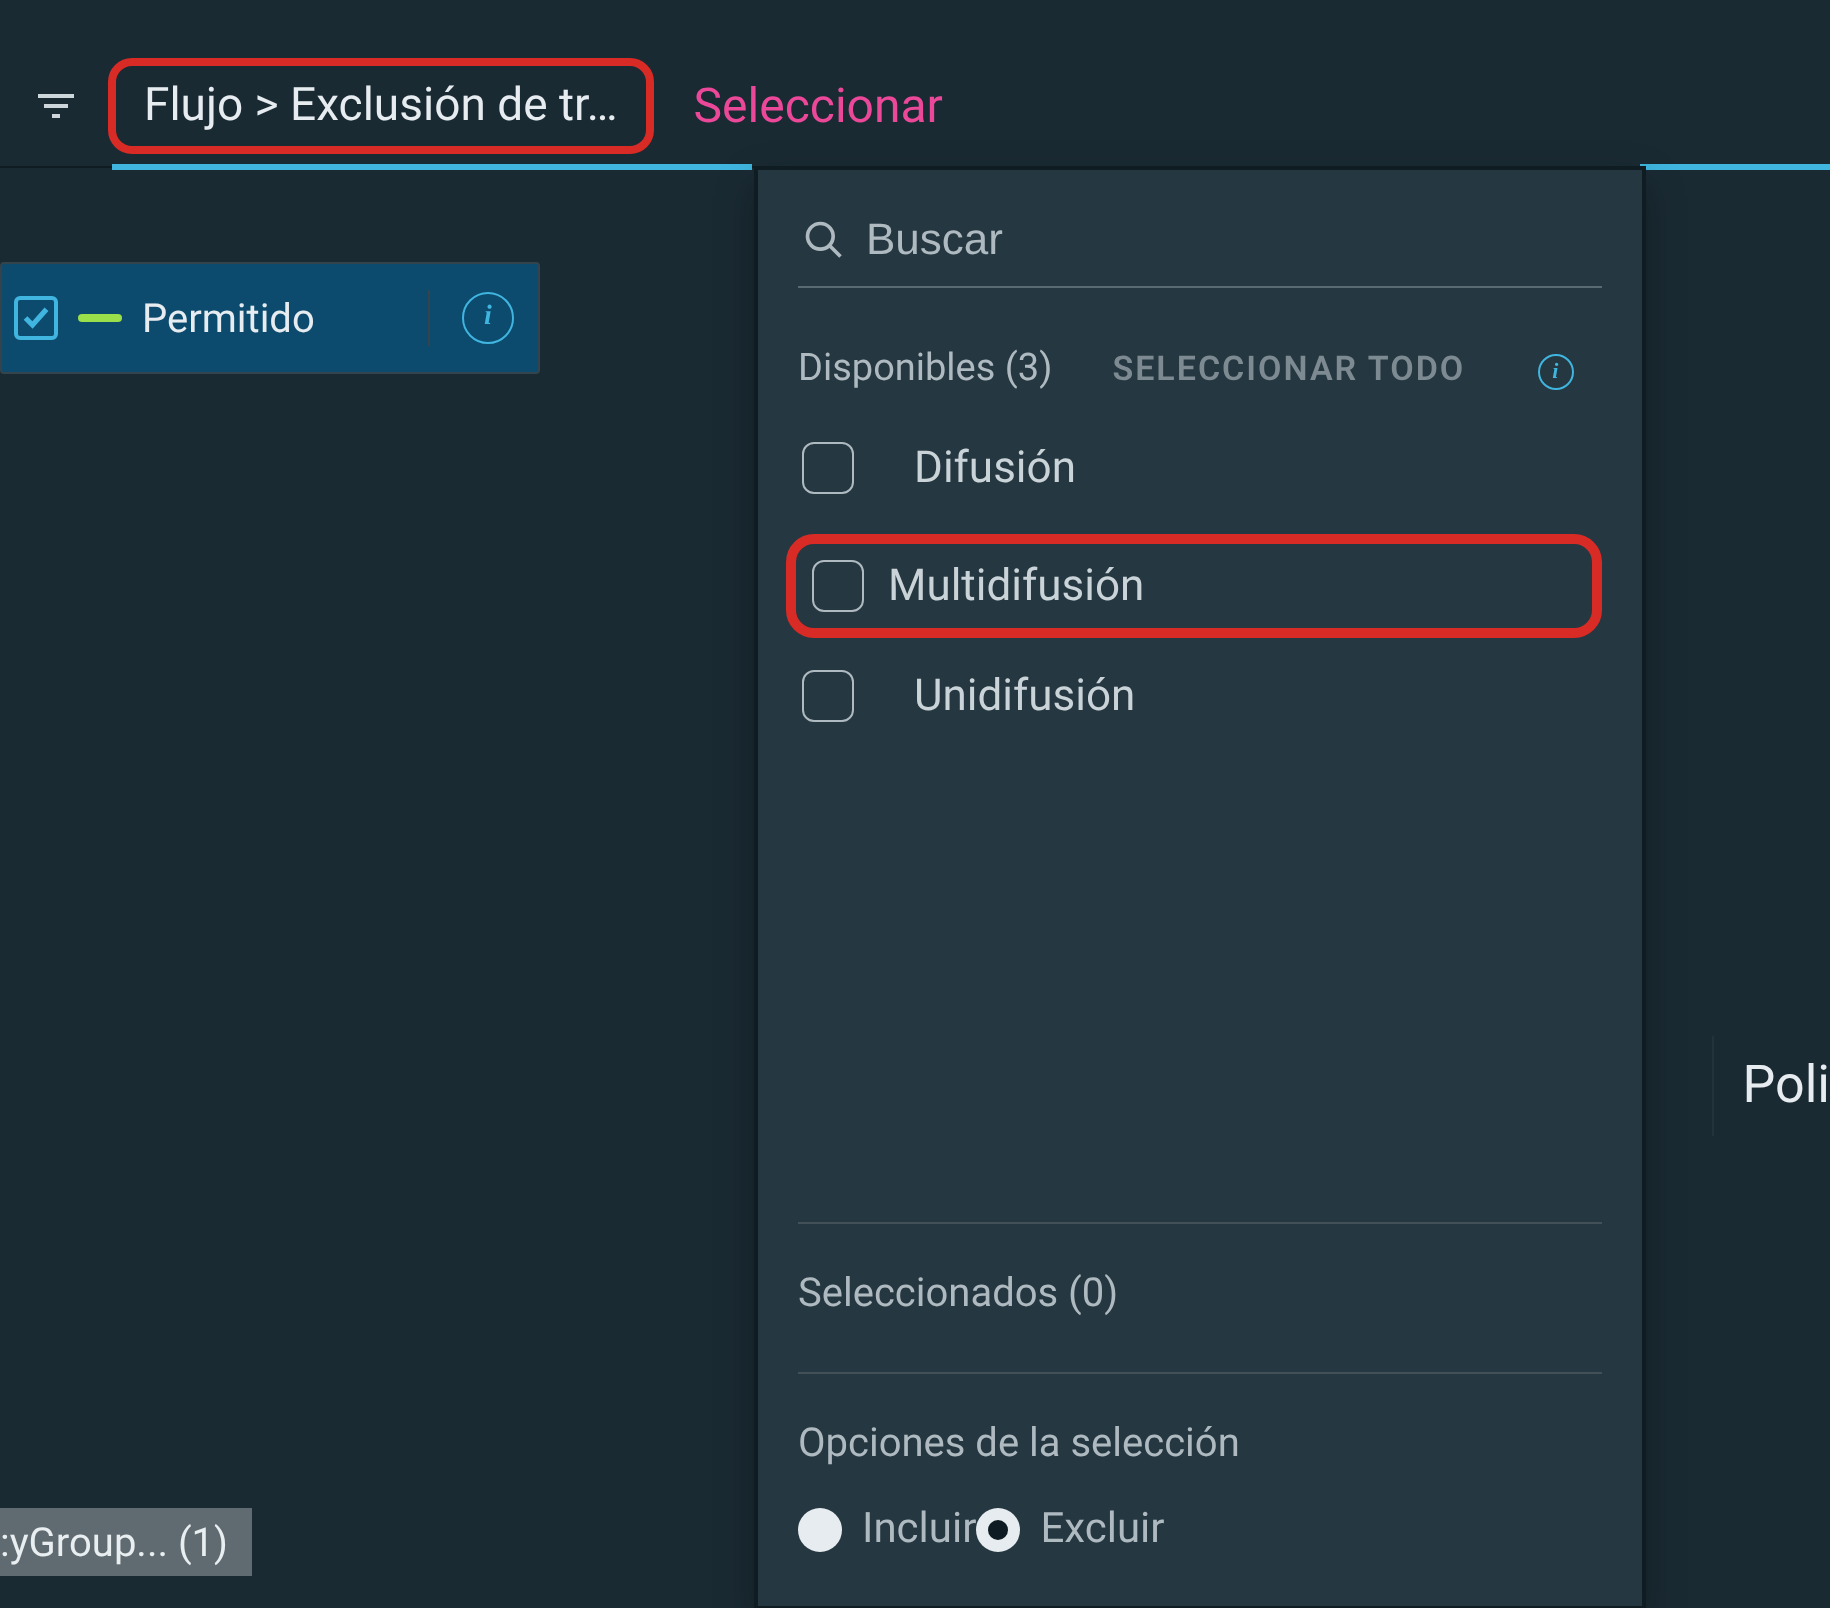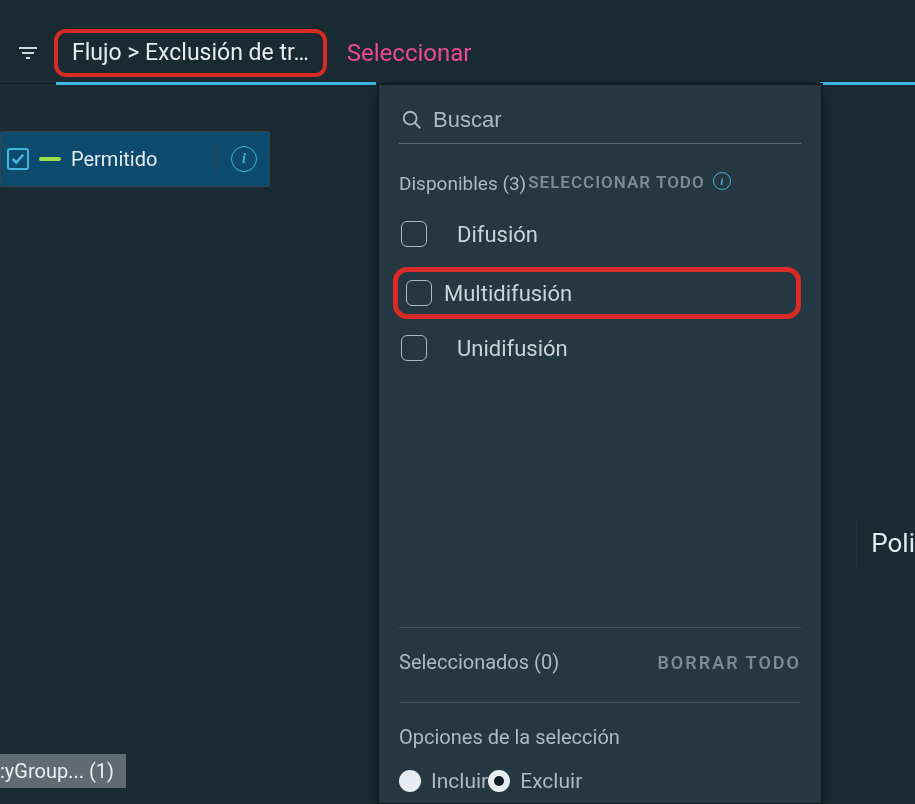--- a/index.html
+++ b/index.html
@@ -160,21 +160,21 @@
   
   .panel {
     position: absolute;
     top: 84px;
     left: 378px;
     width: 444px;
     height: 720px;
     background: #253740;
     border: 1px solid #0f1c22;
     box-shadow: 0 0 0 1px #0f1c22, 0 8px 18px rgba(0,0,0,.35);
-    padding: 18px 20px 0 20px;
+    padding: 18px 20px 16px 20px;
     display: flex;
     flex-direction: column;
   }
   .search-row {
     display: flex;
     align-items: center;
     gap: 10px;
     border-bottom: 1px solid #5a6a72;
     padding: 4px 2px 10px 2px;
     margin-bottom: 28px;
@@ -185,23 +185,24 @@
     border: none;
     outline: none;
     color: #cdd6db;
     font-size: 22px;
     flex: 1;
   }
   .search-input::placeholder { color: #aeb9c0; }
 
   .avail-row {
     display: flex;
-    align-items: flex-start;
+    align-items: flex-end;
     font-size: 19px;
     margin-bottom: 26px;
+    gap: 28px;
   }
   .avail-count { color: #aeb9c0; margin-right: 2px; }
   .select-all {
     color: #7d8a92;
     letter-spacing: 1px;
     font-weight: 600;
     font-size: 17px;
   }
   .info-small {
     width: 18px;
@@ -383,21 +384,20 @@
     <div class="cb"></div>
     <div class="lbl">Unidifusión</div>
   </div>
 
   <div class="spacer"></div>
 
   <div class="hr"></div>
 
   <div class="sel-row">
     <span class="sel-count">Seleccionados (0)</span>
-    <span class="clear-all">BORRAR TODO</span>
   </div>
 
   <div class="hr"></div>
 
   <div class="sel-opts-title">Opciones de la selección</div>
 
   <div class="radio-row">
     <div class="radio">
       <div class="r unsel"></div>
       <div class="rl">Incluir</div>

